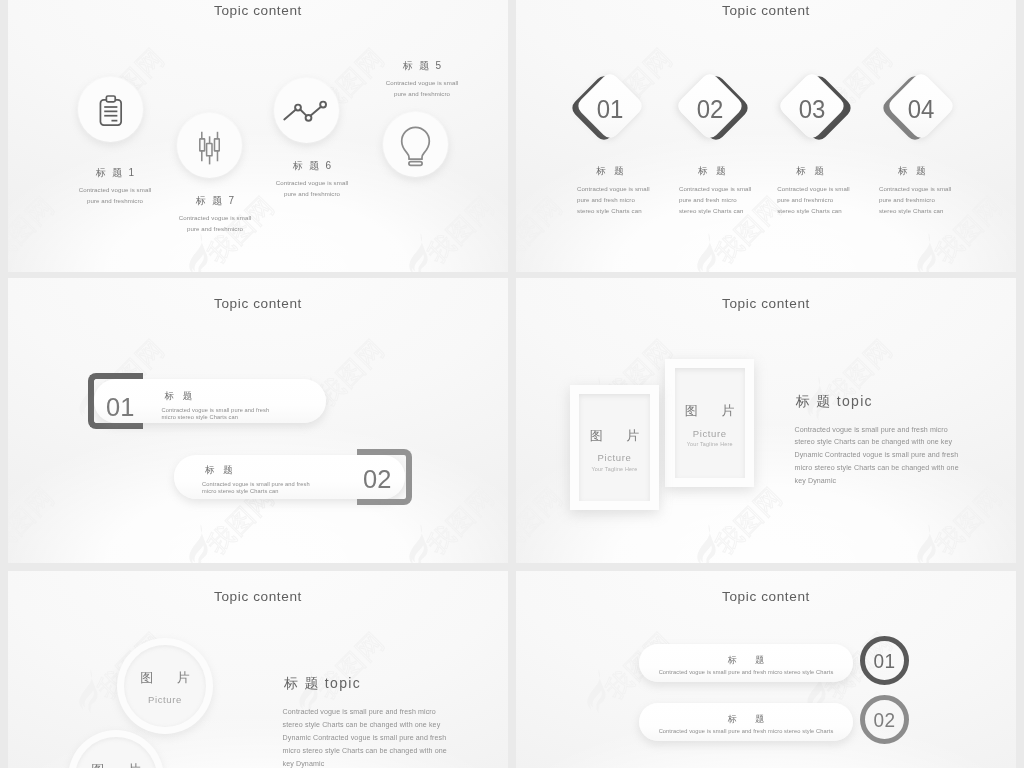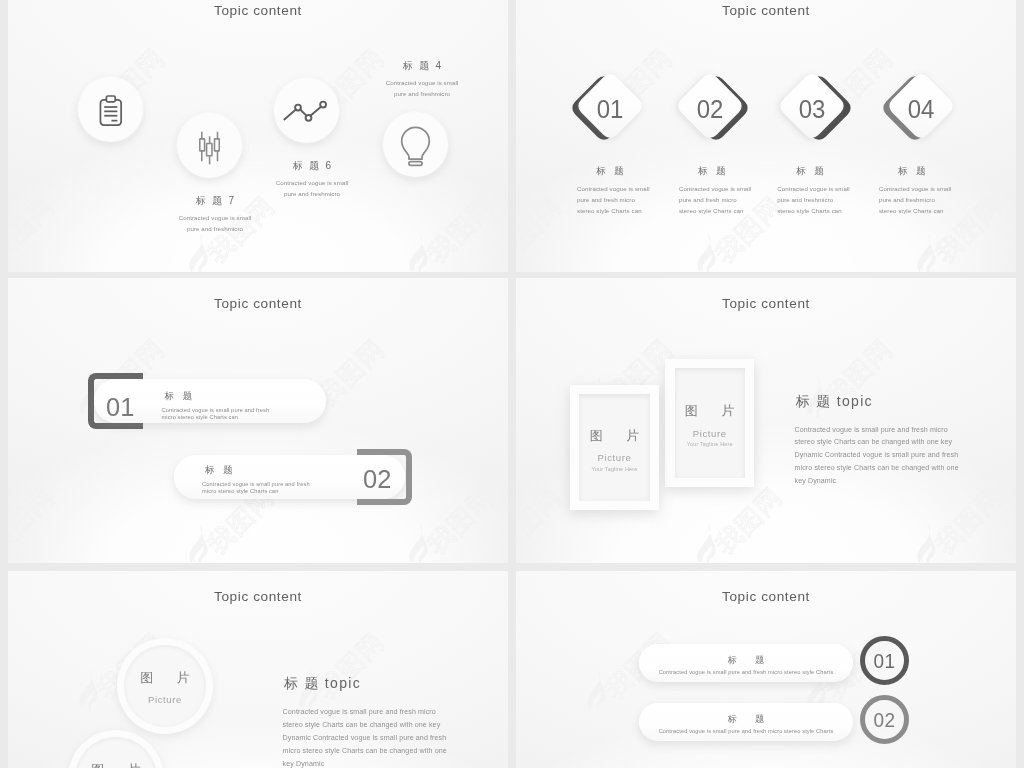--- a/index.html
+++ b/index.html
@@ -279,32 +279,37 @@
       </svg>
     </div>
 
     <div class="circ c4">
       <svg viewBox="0 0 65 65" width="65" height="65" style="position:absolute;left:0;top:0">
         <path d="M32.5 15.4 C24.9 15.4 18.7 21.6 18.7 29.3 C18.7 34.7 21.3 38 23.9 40.9 C25.4 42.6 26.0 43.6 26.0 45.6 L26.0 47.2 L39.0 47.2 L39.0 45.6 C39.0 43.6 39.6 42.6 41.1 40.9 C43.7 38 46.3 34.7 46.3 29.3 C46.3 21.6 40.1 15.4 32.5 15.4 Z" fill="none" stroke="#8b8b8b" stroke-width="1.75" stroke-linejoin="round"></path>
         <rect x="25.9" y="49.5" width="13.2" height="3.8" rx="1.9" fill="none" stroke="#8b8b8b" stroke-width="1.75"></rect>
       </svg>
     </div>
 
+    <div class="cap cap1">
+      <div class="h cn">标 题 1</div>
+      <div class="p">Contracted vogue is small
+pure and freshmicro</div>
+    </div>
     <div class="cap cap2">
       <div class="h cn">标 题 7</div>
       <div class="p">Contracted vogue is small
 pure and freshmicro</div>
     </div>
     <div class="cap cap3">
       <div class="h cn">标 题 6</div>
       <div class="p">Contracted vogue is small
 pure and freshmicro</div>
     </div>
     <div class="cap cap4">
-      <div class="h cn">标 题 4</div>
+      <div class="h cn">标 题 5</div>
       <div class="p">Contracted vogue is small
 pure and freshmicro</div>
     </div>
   </div>
 
   <div class="slide s2">
     <div class="bg"></div>
     <div class="wmlayer">
         <div class="wm" style="left:-152px;top:-230px"></div>
         <div class="wm" style="left:68px;top:-230px"></div>

